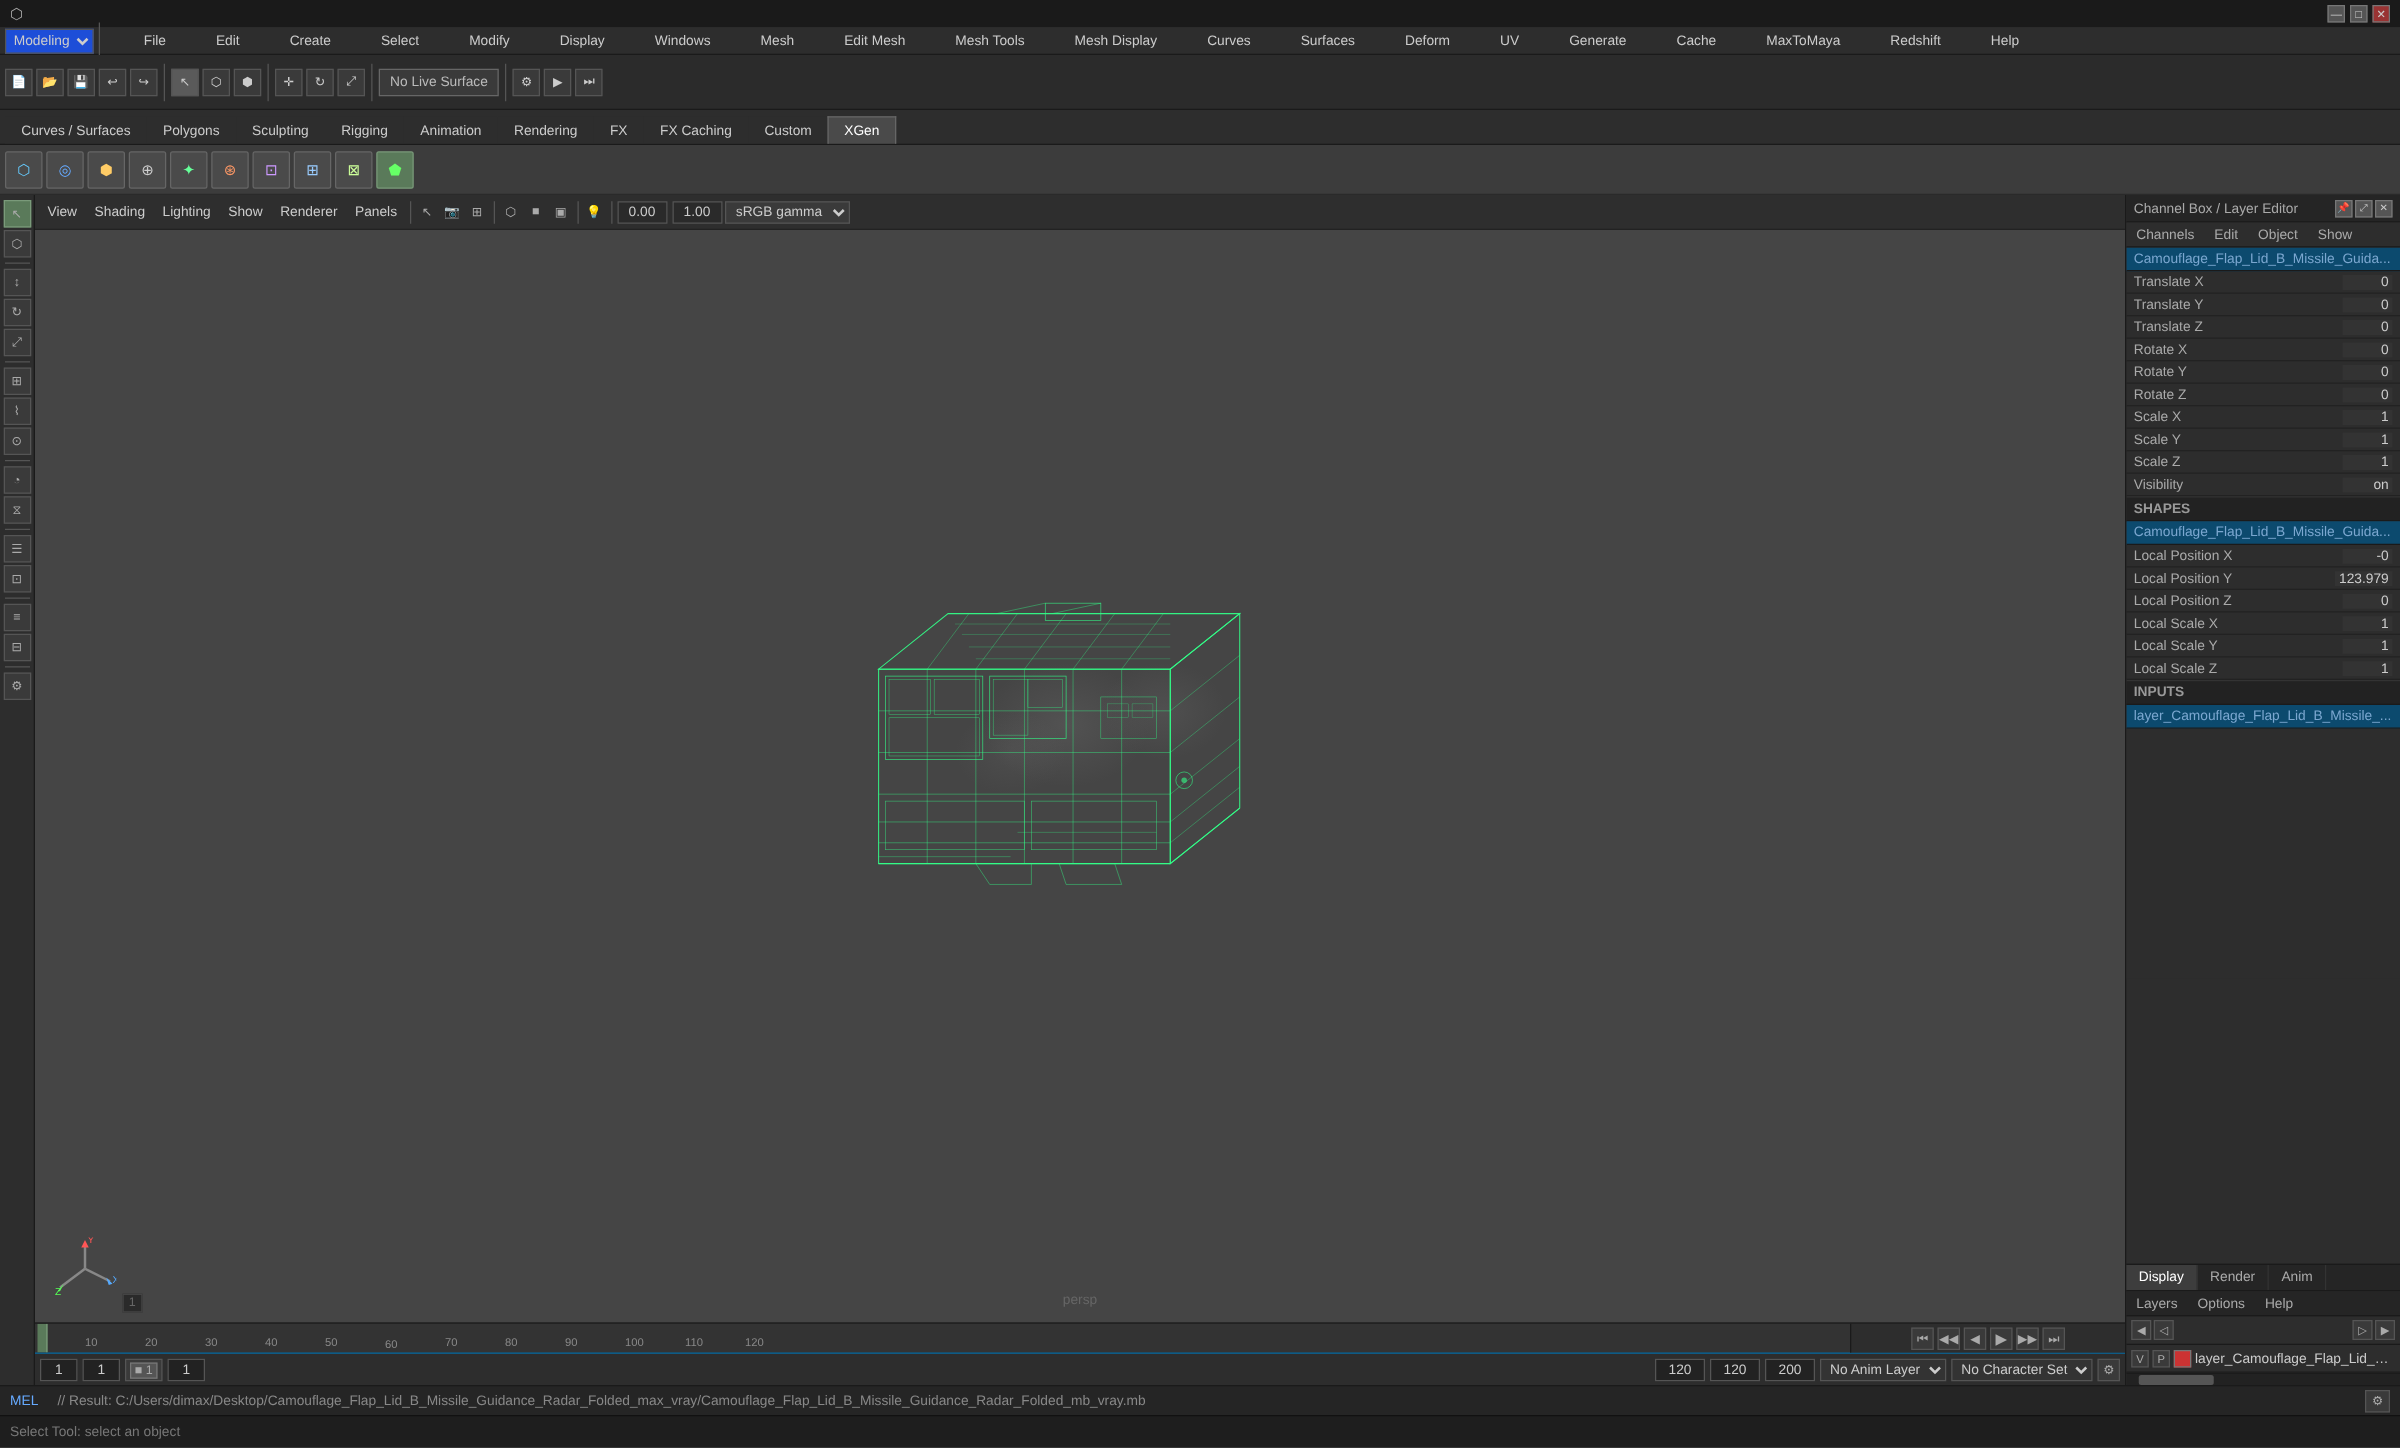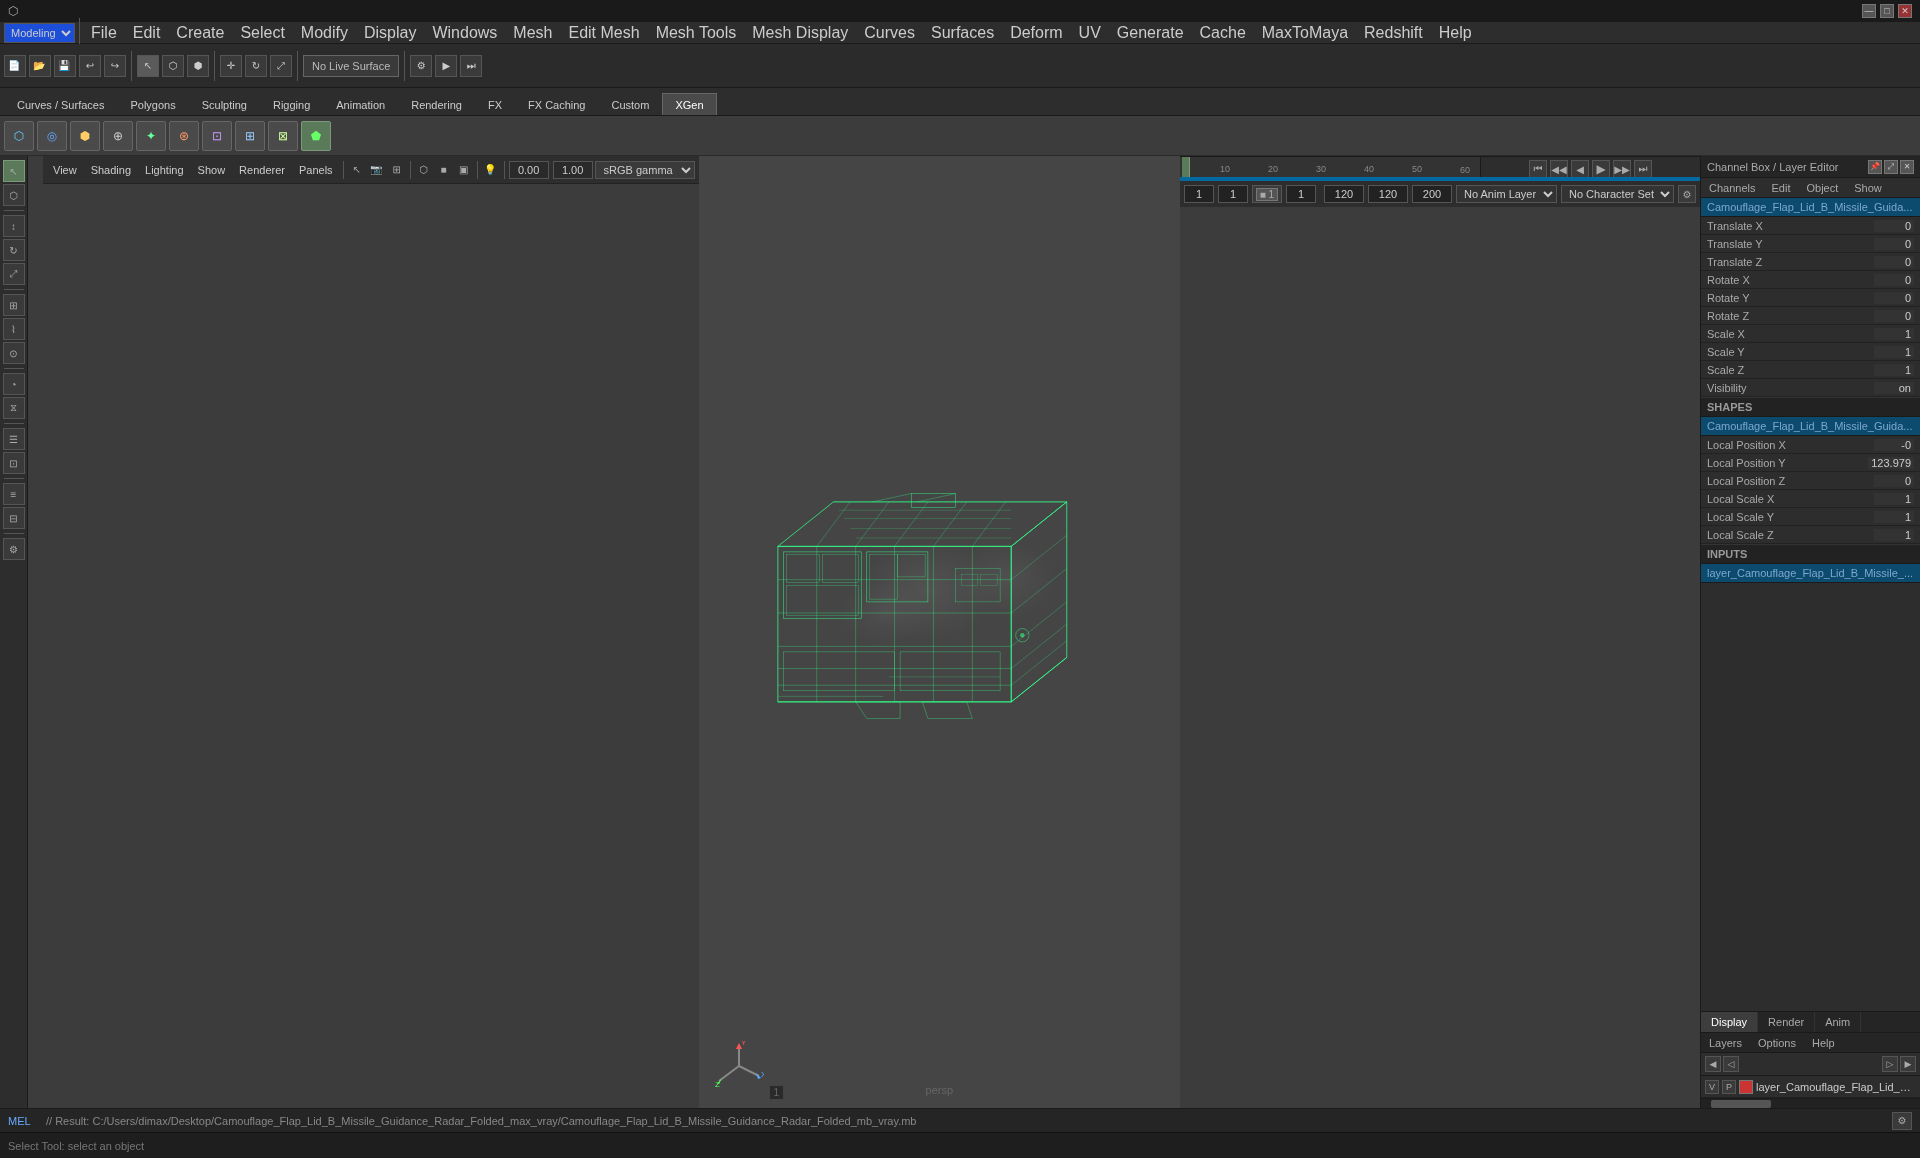--- a/index.html
+++ b/index.html
@@ -45,22 +45,23 @@
       display: flex;
       align-items: center;
       padding: 0 4px;
       gap: 2px;
       border-bottom: 1px solid #1a1a1a;
     }
     .menu-item {
       padding: 2px 7px;
       cursor: pointer;
       color: #cccccc;
-      font-size: 16px;
+      font-size: 11px;
       white-space: nowrap;
+      margin-left: 24px;
     }
 
     
     #main-toolbar {
       width: 100%;
       height: 44px;
       background: #2b2b2b;
       display: flex;
       align-items: center;
       padding: 2px 4px;
@@ -333,21 +334,21 @@
       height: 50px;
       background: #2d2d2d;
       border-top: 1px solid #1a1a1a;
       position: relative;
       display: flex;
       flex-direction: column;
     }
     #timeline-ruler {
       height: 24px;
       background: #333;
-      border-bottom: 4px solid #0369a1;
+      border-bottom: 1px solid #0369a1;
       position: relative;
       overflow: hidden;
     }
     #timeline-controls {
       height: 26px;
       display: flex;
       align-items: center;
       padding: 0 4px;
       gap: 4px;
       background: #2d2d2d;
@@ -447,23 +448,22 @@
 
     #middle-section {
       display: flex;
       flex: 1;
       overflow: hidden;
     }
 
     #viewport-and-timeline {
       flex: 1;
       display: flex;
-      flex-direction: row;
+      flex-direction: column;
       overflow: hidden;
-      padding-left: 15px;
     }
 
     #viewport-content {
       flex: 1;
       position: relative;
       overflow: hidden;
       background: #454545;
     }
 
     

